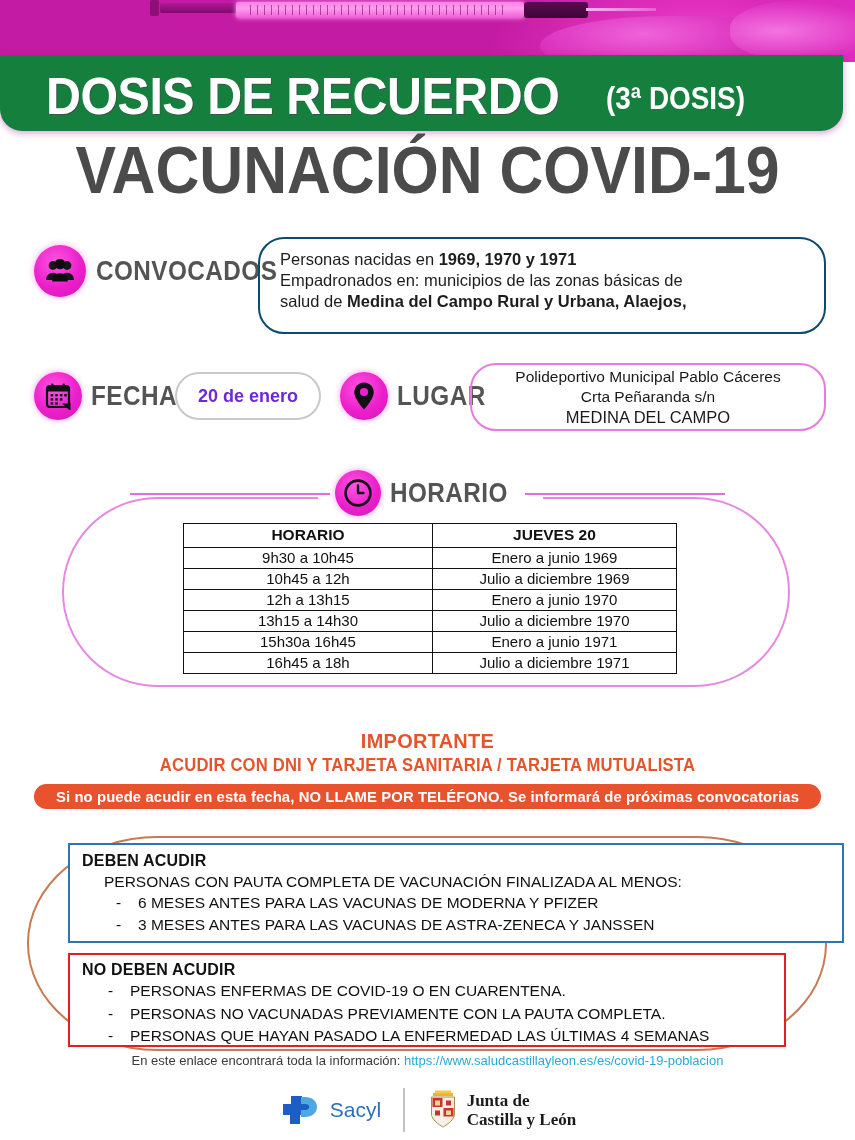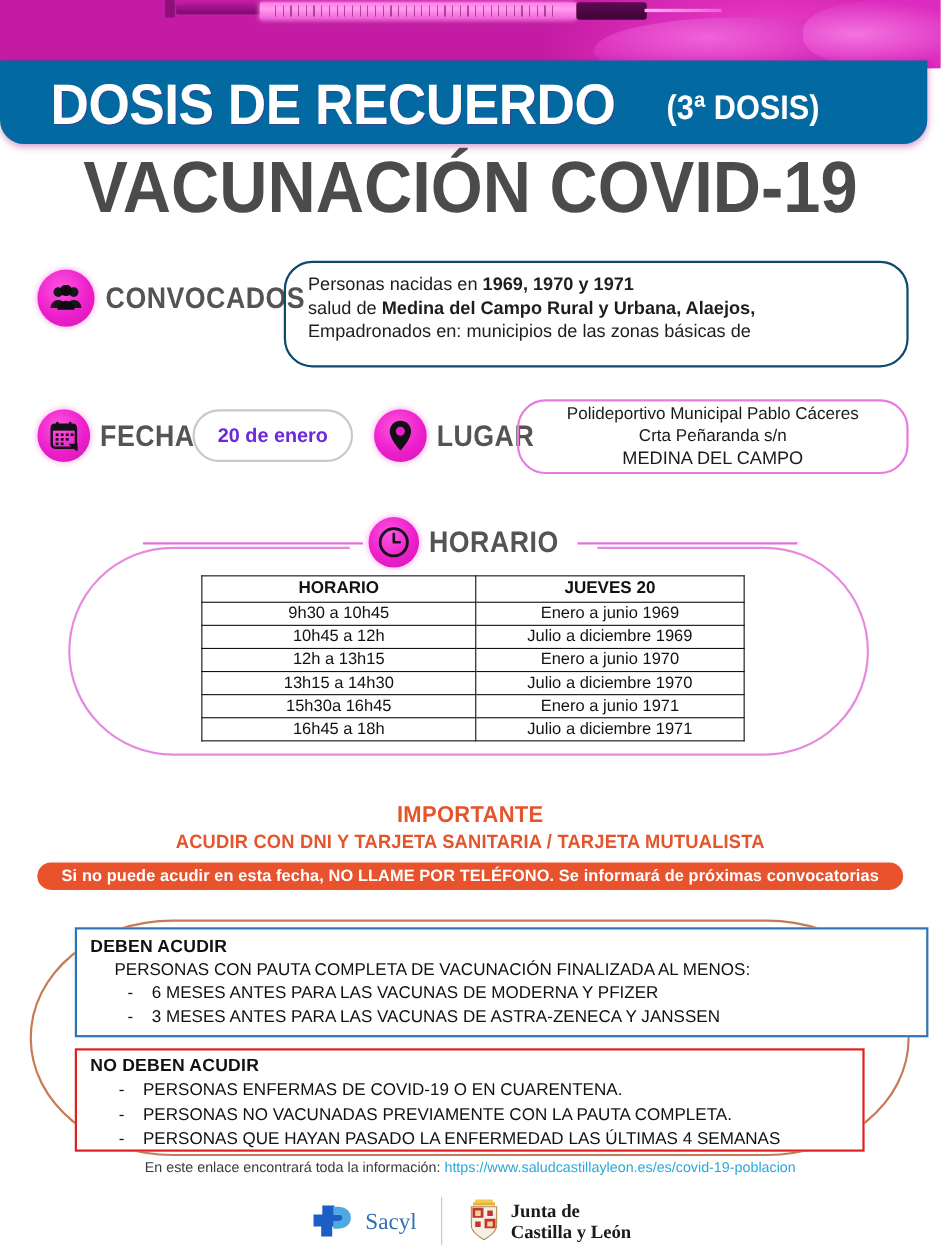--- a/index.html
+++ b/index.html
@@ -92,21 +92,21 @@
     width: 160px; height: 62px;
     background: radial-gradient(ellipse at 30% 50%, #f374e0 0%, #dc2bbe 70%);
     border-radius: 45% 20% 25% 45%;
   }
 
   
   .title-band {
     position: absolute;
     top: 55px; left: 0;
     width: 843px; height: 76px;
-    background: #0369a1;
+    background: #15803d;
     border-radius: 0 0 22px 22px;
     box-shadow: 0 2px 7px rgba(160,0,140,.38);
   }
   .title-band-text {
     position: absolute;
     left: 0; right: 0; top: 11px;
     text-align: left;
     padding-left: 46px;
     white-space: nowrap;
   }
@@ -418,21 +418,21 @@
   .footer {
     position: absolute;
     top: 1088px; left: 0; width: 855px;
     display: flex;
     align-items: center;
     justify-content: center;
     gap: 22px;
   }
   .sacyl-logo { display: flex; align-items: center; gap: 7px; }
   .sacyl-text {
-    font-family: Liberation Serif, serif;
+    font-family: Liberation Sans, sans-serif;
     font-size: 21px;
     color: #2f6fb5;
     font-weight: 400;
   }
   .footer-divider {
     width: 1.5px; height: 44px;
     background: #c2c2c2;
   }
   .junta-logo { display: flex; align-items: center; gap: 8px; }
   .junta-text {
@@ -482,24 +482,24 @@
       </svg>
     </div>
     <div class="section-label">CONVOCADOS</div>
   </div>
 
   <div class="convocados-box">
     <p>
       <span>Personas nacidas en </span><b>1969, 1970 y 1971</b>
     </p>
     <p>
-      <span>salud de </span><b>Medina del Campo Rural y Urbana, Alaejos,</b>
+      <span>Empadronados en: municipios de las zonas básicas de</span>
     </p>
     <p>
-      <span>Empadronados en: municipios de las zonas básicas de</span>
+      <span>salud de </span><b>Medina del Campo Rural y Urbana, Alaejos,</b>
     </p>
   </div>
 
   <div class="fecha-row">
     <div class="pink-circle">
       <svg width="28" height="28" viewBox="0 0 28 28" aria-hidden="true">
         <rect x="3" y="4" width="22" height="21" rx="3" fill="none" stroke="#141018" stroke-width="2.2"></rect>
         <rect x="3" y="4" width="22" height="5.5" fill="#141018"></rect>
         <rect x="7" y="1.5" width="2.4" height="5" rx="1" fill="#141018"></rect>
         <rect x="18.6" y="1.5" width="2.4" height="5" rx="1" fill="#141018"></rect>

